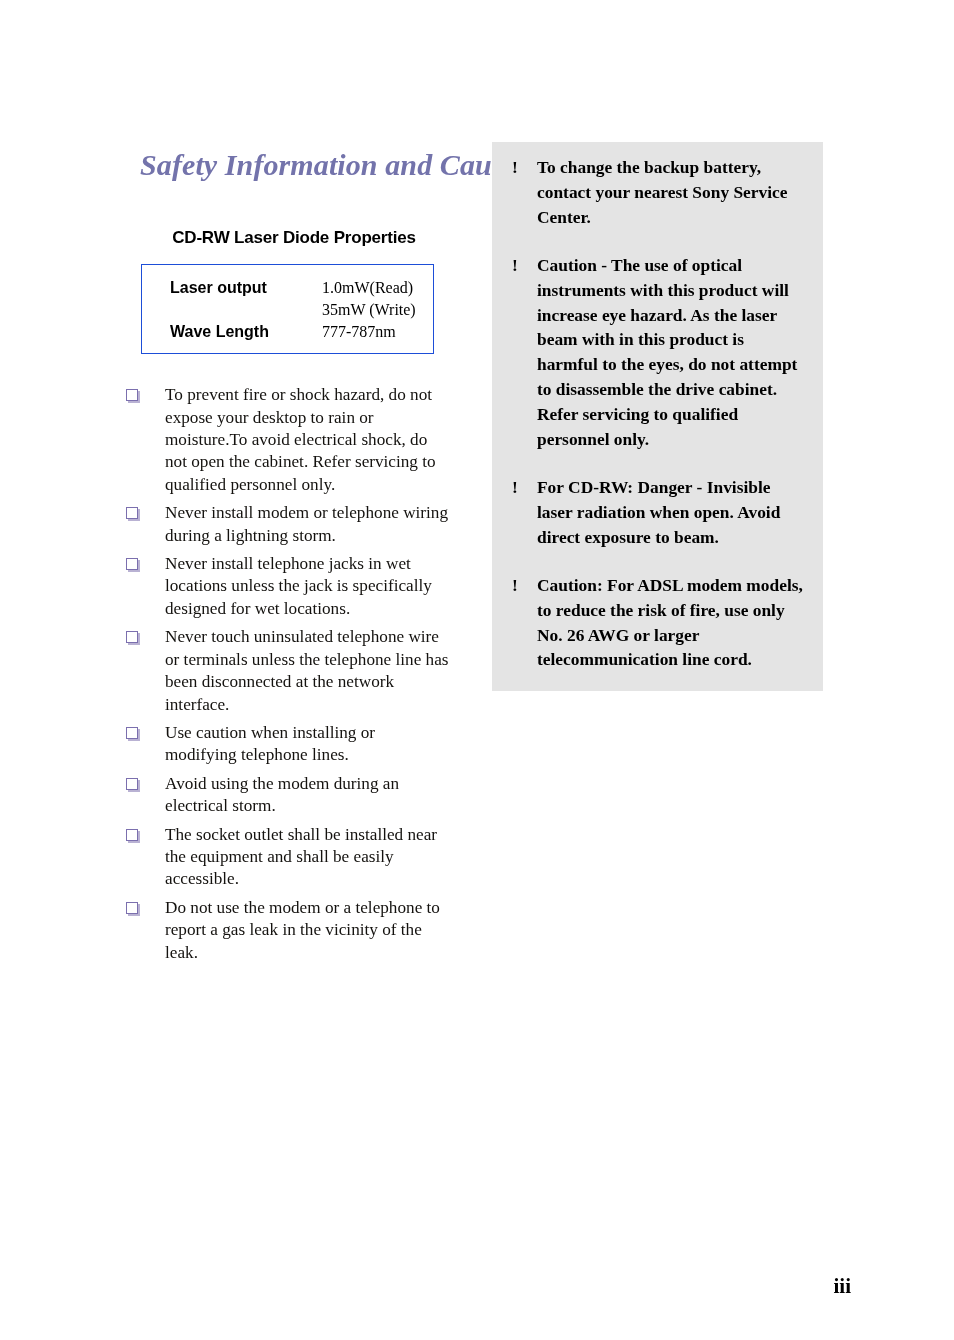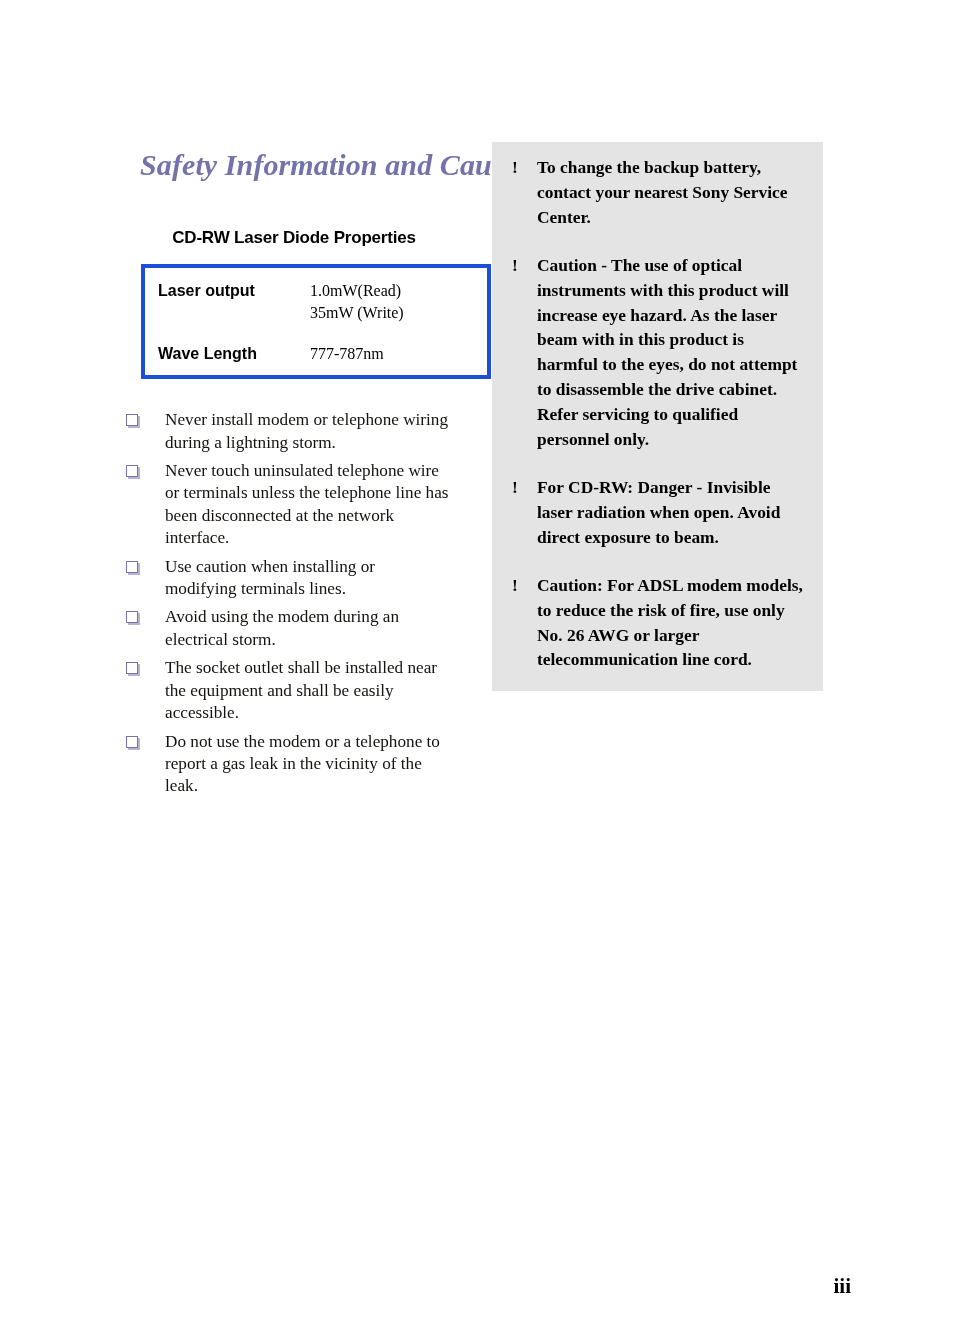--- a/index.html
+++ b/index.html
@@ -48,31 +48,31 @@
     color: #000;
     text-align: center;
     margin: 8px;
     padding-top: 31px;
     letter-spacing: -0.2px;
   }
 
   .spec-table {
     margin-top: 16px;
     margin-left: 17px;
-    width: 350px;
+    width: 293px;
     box-sizing: border-box;
-    border: 4px solid #1d4ed8;
-    padding: 12px 0 10px 0;
+    border: 1px solid #1d4ed8;
+    padding: 12px 0 10px 15px;
   }
   .spec-row {
     display: flex;
     align-items: flex-start;
     padding: 0 0 0 13px;
   }
-  .spec-row + .spec-row { margin-top: 19px; }
+  .spec-row + .spec-row { }
   .spec-label {
     font-family: "Liberation Sans", "DejaVu Sans", sans-serif;
     font-weight: 700;
     font-size: 16px;
     width: 152px;
     flex: none;
     line-height: 1.35;
   }
   .spec-values {
     font-family: "Liberation Serif", "DejaVu Serif", serif;
@@ -174,29 +174,37 @@
         <div class="spec-label">Wave Length</div>
         <div class="spec-values">
           <span>777-787nm</span>
         </div>
       </div>
     </div>
 
     <ul class="bullet-list">
       <li class="bullet-item">
         <span class="bullet-glyph"></span>
+        <span>To prevent fire or shock hazard, do not expose your desktop to rain or moisture.To avoid electrical shock, do not open the cabinet. Refer servicing to qualified personnel only.</span>
+      </li>
+      <li class="bullet-item">
+        <span class="bullet-glyph"></span>
         <span>Never install modem or telephone wiring during a lightning storm.</span>
       </li>
       <li class="bullet-item">
         <span class="bullet-glyph"></span>
+        <span>Never install telephone jacks in wet locations unless the jack is specifically designed for wet locations.</span>
+      </li>
+      <li class="bullet-item">
+        <span class="bullet-glyph"></span>
         <span>Never touch uninsulated telephone wire or terminals unless the telephone line has been disconnected at the network interface.</span>
       </li>
       <li class="bullet-item">
         <span class="bullet-glyph"></span>
-        <span>Use caution when installing or modifying terminals lines.</span>
+        <span>Use caution when installing or modifying telephone lines.</span>
       </li>
       <li class="bullet-item">
         <span class="bullet-glyph"></span>
         <span>Avoid using the modem during an electrical storm.</span>
       </li>
       <li class="bullet-item">
         <span class="bullet-glyph"></span>
         <span>The socket outlet shall be installed near the equipment and shall be easily accessible.</span>
       </li>
       <li class="bullet-item">

